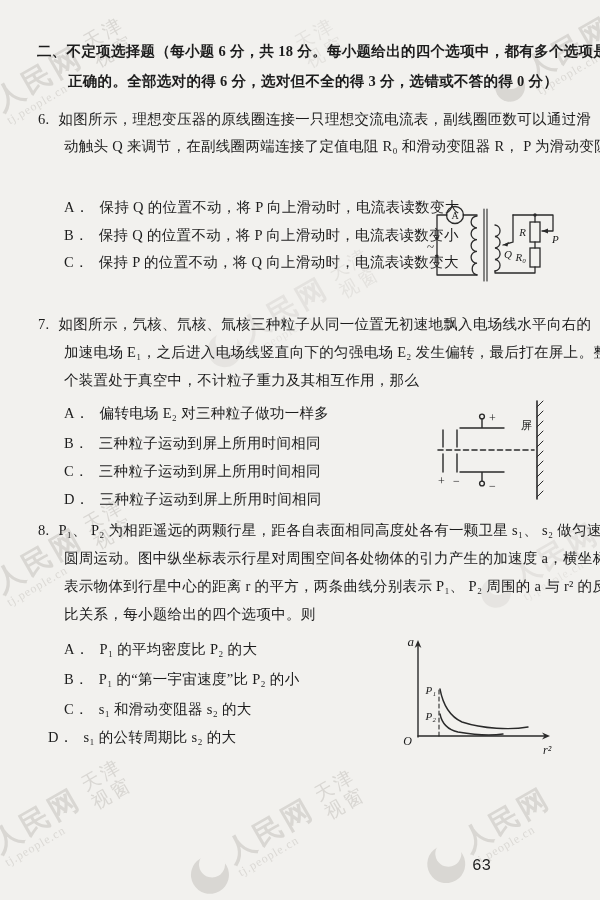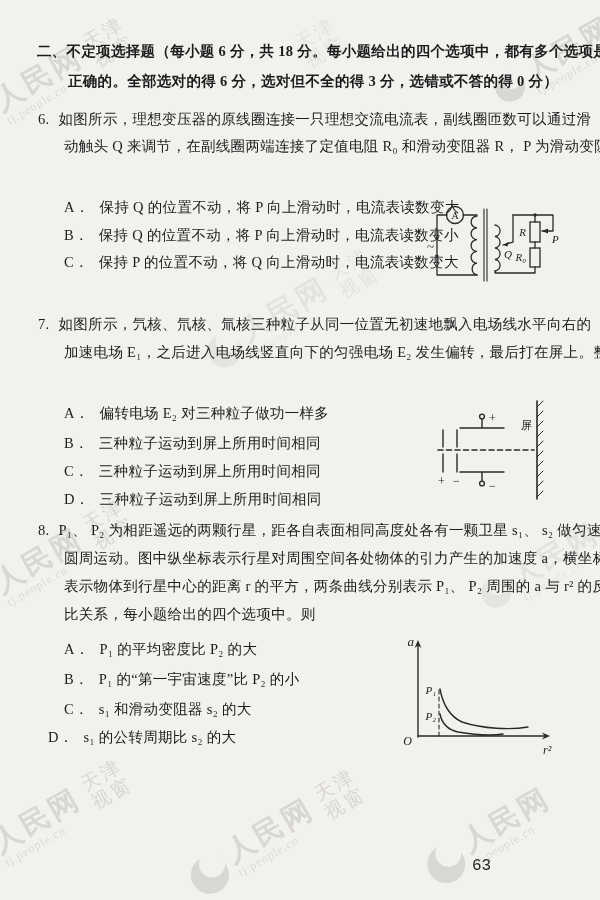--- a/index.html
+++ b/index.html
@@ -199,20 +199,21 @@
       <text x="100" y="69" font-size="11" text-anchor="end" class="it">R₀</text>
       <text x="126" y="51" font-size="11" class="it">P</text>
       <text x="78" y="66" font-size="11" class="it">Q</text>
     </svg>
   </div>
 
   <div class="line" style="left:38px;top:315px">
     <span class="qnum">7.</span><span>如图所示，氕核、氘核、氚核三种粒子从同一位置无初速地飘入电场线水平向右的</span>
   </div>
   <div class="line" style="left:64px;top:343px">加速电场 E₁，之后进入电场线竖直向下的匀强电场 E₂ 发生偏转，最后打在屏上。整</div>
+  <div class="line" style="left:64px;top:371px">个装置处于真空中，不计粒子重力及其相互作用，那么</div>
 
   <div class="line" style="left:64px;top:404px">
     <span class="ol">A．</span><span>偏转电场 E₂ 对三种粒子做功一样多</span>
   </div>
   <div class="line" style="left:64px;top:434px">
     <span class="ol">B．</span><span>三种粒子运动到屏上所用时间相同</span>
   </div>
   <div class="line" style="left:64px;top:462px">
     <span class="ol">C．</span><span>三种粒子运动到屏上所用时间相同</span>
   </div>

